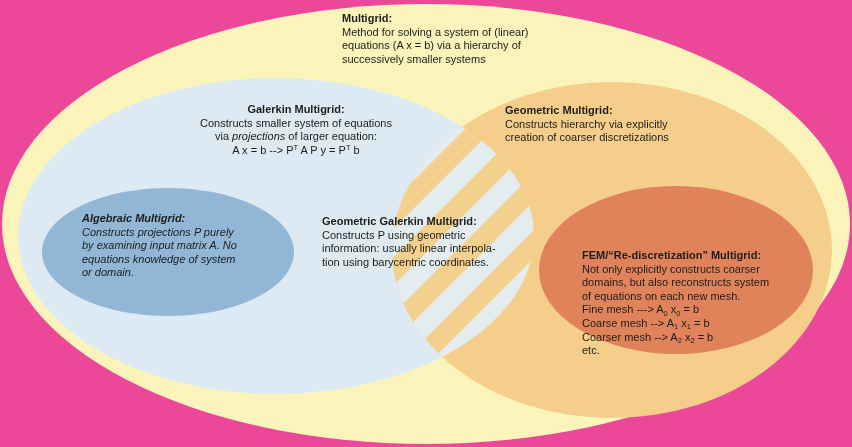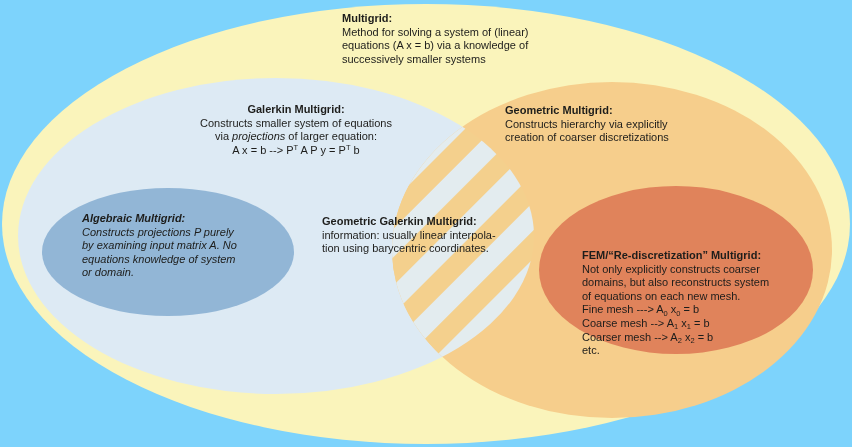--- a/index.html
+++ b/index.html
@@ -1,20 +1,20 @@
 <!DOCTYPE html>
 <html><head>
 <meta charset="utf-8">
 <style>
   html, body { margin: 0; padding: 0; background: #ffffff; }
   .canvas {
     position: relative;
     width: 852px;
     height: 447px;
-    background: #7dd3fc;
+    background: #ec4899;
     overflow: hidden;
     font-family: "Liberation Sans", "DejaVu Sans", sans-serif;
     color: #1d1d1b;
   }
   .venn-svg { position: absolute; left: 0; top: 0; }
   .tblock {
     position: absolute;
     font-size: 11px;
     line-height: 13.6px;
     color: #1d1d1b;
@@ -57,21 +57,21 @@
     </g>
 
     <ellipse cx="168" cy="252" rx="126" ry="64" fill="#92b6d6"></ellipse>
 
     <ellipse cx="676" cy="270" rx="137" ry="84" fill="#e0835b"></ellipse>
   </svg>
 
   <div class="tblock" style="left:342px; top:12px; width:250px;">
     <div class="ttl">Multigrid:</div>
     <div>Method for solving a system of (linear)</div>
-    <div>equations (A x = b) via a knowledge of</div>
+    <div>equations (A x = b) via a hierarchy of</div>
     <div>successively smaller systems</div>
   </div>
 
   <div class="tblock" style="left:166px; top:103px; width:260px;text-align:center;">
     <div class="ttl">Galerkin Multigrid:</div>
     <div>Constructs smaller system of equations</div>
     <div><span>via </span><span class="it">projections</span><span> of larger equation:</span></div>
     <div><span>A x = b --&gt; P</span><sup class="sp">T</sup><span> A P y = P</span><sup class="sp">T</sup><span> b</span></div>
   </div>
 
@@ -84,20 +84,21 @@
   <div class="tblock" style="left:82px; top:212px; width:200px;font-style:italic;">
     <div class="ttl">Algebraic Multigrid:</div>
     <div>Constructs projections P purely</div>
     <div>by examining input matrix A. No</div>
     <div>equations knowledge of system</div>
     <div>or domain.</div>
   </div>
 
   <div class="tblock" style="left:322px; top:215px; width:230px;">
     <div class="ttl">Geometric Galerkin Multigrid:</div>
+    <div>Constructs P using geometric</div>
     <div>information: usually linear interpola-</div>
     <div>tion using barycentric coordinates.</div>
   </div>
 
   <div class="tblock" style="left:582px; top:213px; width:245px;margin-top:36px;">
     <div class="ttl">FEM/“Re-discretization” Multigrid:</div>
     <div>Not only explicitly constructs coarser</div>
     <div>domains, but also reconstructs system</div>
     <div>of equations on each new mesh.</div>
     <div><span>Fine mesh ---&gt; A</span><sub class="sb">0</sub><span> x</span><sub class="sb">0</sub><span> = b</span></div>

